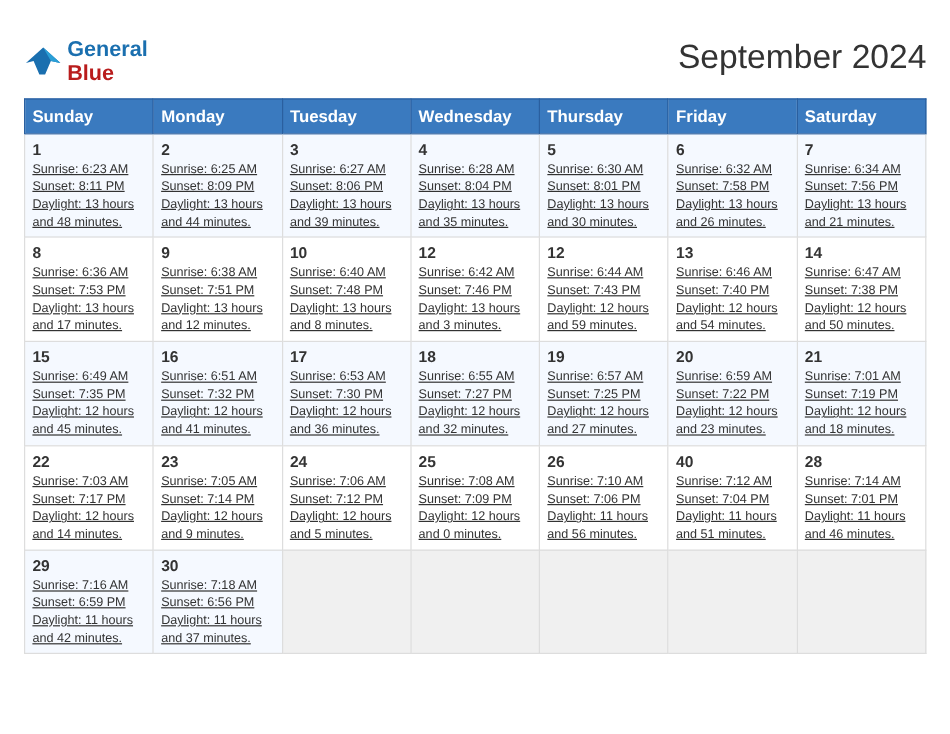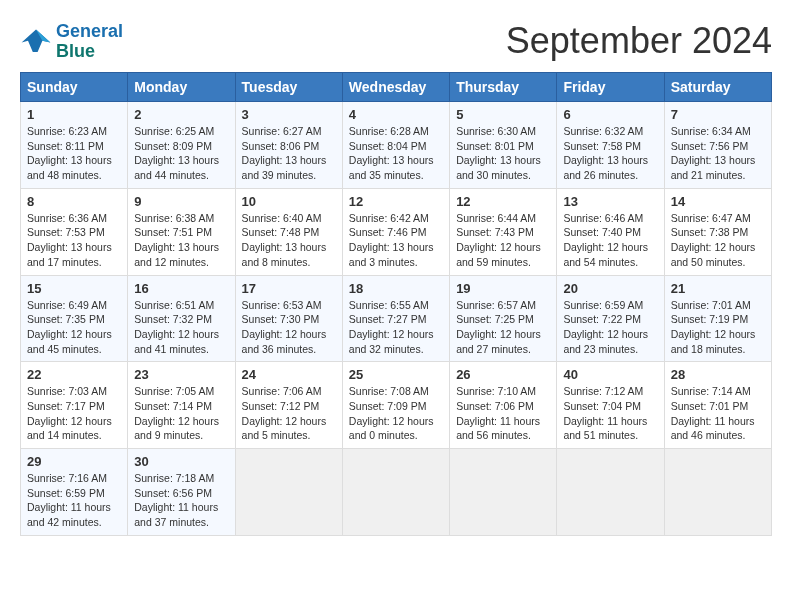--- a/index.html
+++ b/index.html
@@ -6,22 +6,23 @@
     body {
       font-family: Arial, sans-serif;
       background: #fff;
       width: 792px;
       min-height: 612px;
       padding: 20px;
     }
     .header-area {
       display: flex;
       justify-content: space-between;
-      align-items: flex-end;
+      align-items: flex-start;
       margin-bottom: 10px;
+      margin-top: 12px;
     }
     .logo {
       display: flex;
       align-items: center;
       gap: 4px;
     }
     .logo-text {
       font-size: 18px;
       font-weight: bold;
       color: #333;
@@ -31,21 +32,21 @@
       color: #1a6faf;
     }
     .logo-bird {
       width: 32px;
       height: 28px;
     }
     .title-area {
       text-align: right;
     }
     .month-title {
-      font-size: 36px;
+      font-size: 28px;
       color: #333;
       font-weight: normal;
     }
     .subtitle {
       font-size: 16px;
       color: #333;
     }
     table {
       width: 100%;
       border-collapse: collapse;
@@ -77,37 +78,38 @@
     .day-num {
       font-size: 13px;
       font-weight: bold;
       display: block;
       margin-bottom: 2px;
     }
     .day-info {
       font-size: 10.5px;
       line-height: 1.4;
       color: #333;
+      text-decoration: underline;
     }
     .empty-cell {
       background-color: #f0f0f0 !important;
     }
   </style>
 </head>
 <body>
 
 <div class="header-area">
   <div class="logo">
     <svg class="logo-bird" viewBox="0 0 40 35" xmlns="http://www.w3.org/2000/svg">
       <polygon points="20,2 38,18 28,16 22,30 16,30 10,16 2,18" fill="#1a6faf"></polygon>
       <polygon points="20,2 38,18 28,16" fill="#2a9fd6"></polygon>
     </svg>
     <div class="logo-text">
       <div><span>General</span></div>
-      <div><span style="color:#0f766e">Blue</span></div>
+      <div><span style="color:#b91c1c">Blue</span></div>
     </div>
   </div>
   <div class="title-area">
     <div class="month-title">September 2024</div>
   </div>
 </div>
 
 <table>
   <thead>
     <tr id="header-row">

